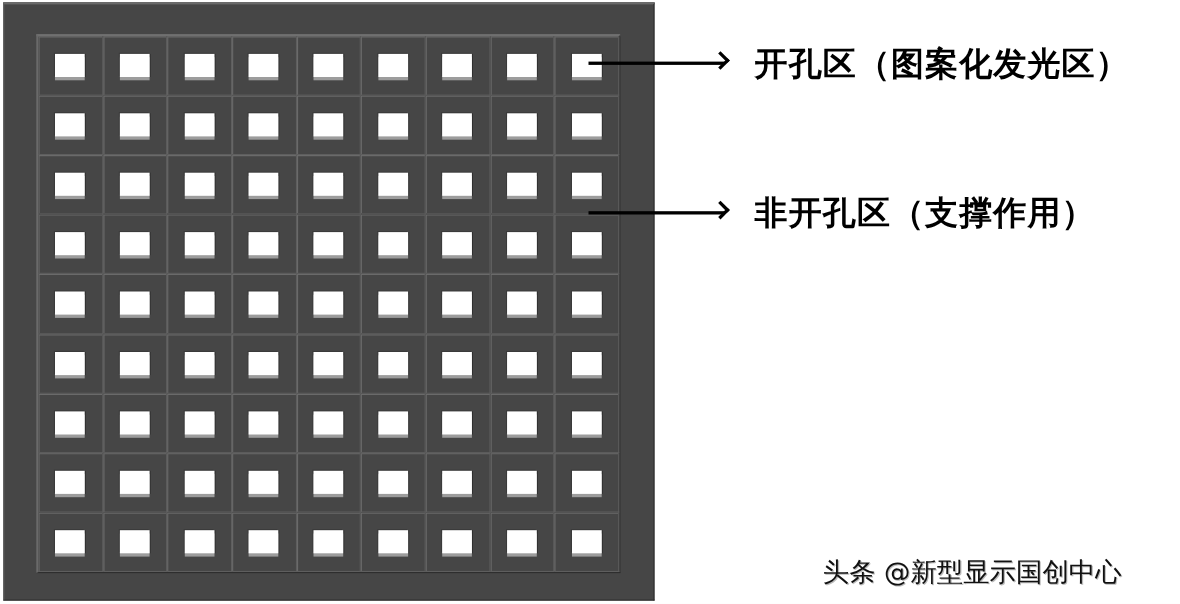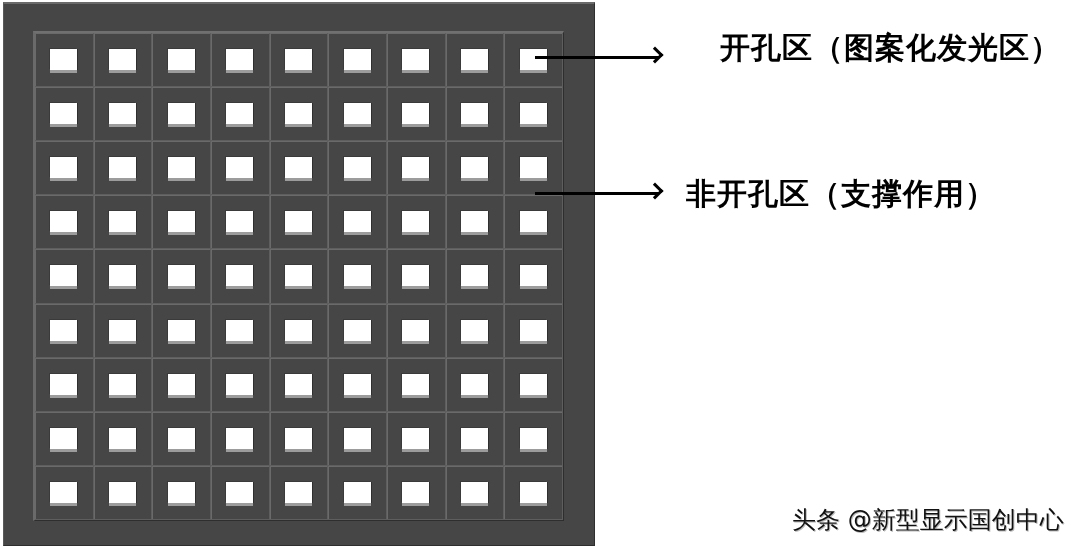--- a/index.html
+++ b/index.html
@@ -9,21 +9,21 @@
   .grid{position:absolute;left:29px;top:27px;width:531px;height:490px;display:grid;
     grid-template-columns:repeat(9,1fr);grid-template-rows:repeat(9,1fr);
     border-top:2px solid #707070;border-left:2px solid #6a6a6a;border-right:1px solid #2e2e2e;border-bottom:1px solid #2e2e2e;box-sizing:border-box;}
   .cell{position:relative;border-right:1px solid #5e5e5e;border-bottom:1px solid #5e5e5e;
     box-shadow:inset 1px 1px 0 #6a6a6a;box-sizing:border-box;display:flex;align-items:center;justify-content:center;}
   .hole{width:27px;height:21px;background:#ffffff;position:relative;
     box-shadow:0 3px 0 #9c9c9c,-1px -1px 0 #3a3a3a,1px 0 0 #2f2f2f;}
   .arrow{position:absolute;height:3px;background:#000;}
   .arrow .head{position:absolute;right:-2px;top:-7px;width:12px;height:12px;border-right:3px solid #000;border-top:3px solid #000;transform:rotate(45deg);box-sizing:border-box;}
   .label{position:absolute;font-weight:bold;font-size:30px;color:#000;white-space:nowrap;letter-spacing:1px;}
-  .watermark{position:absolute;left:792px;top:504px;font-size:24px;color:#111;white-space:nowrap;
+  .watermark{position:absolute;left:748px;top:504px;font-size:24px;color:#111;white-space:nowrap;
     text-shadow:1px 1px 0 #bbb;}
 </style>
 </head>
 <body>
 
 <div class="board">
   <div class="grid" id="grid">
       <div class="cell">
         <div class="hole"></div>
       </div>
@@ -266,20 +266,20 @@
       </div>
       <div class="cell">
         <div class="hole"></div>
       </div>
     </div>
 </div>
 
 <div class="arrow" style="left:535px;top:56px;width:124px;">
   <span class="head"></span>
 </div>
-<div class="label" style="left:686px;top:28px;margin-left:34px;">开孔区（图案化发光区）</div>
+<div class="label" style="left:686px;top:38px;">开孔区（图案化发光区）</div>
 
 <div class="arrow" style="left:535px;top:192px;width:124px;">
   <span class="head"></span>
 </div>
 <div class="label" style="left:686px;top:174px;text-align:right;">非开孔区（支撑作用）</div>
 
 <div class="watermark">头条 @新型显示国创中心</div>
 
 </body></html>

